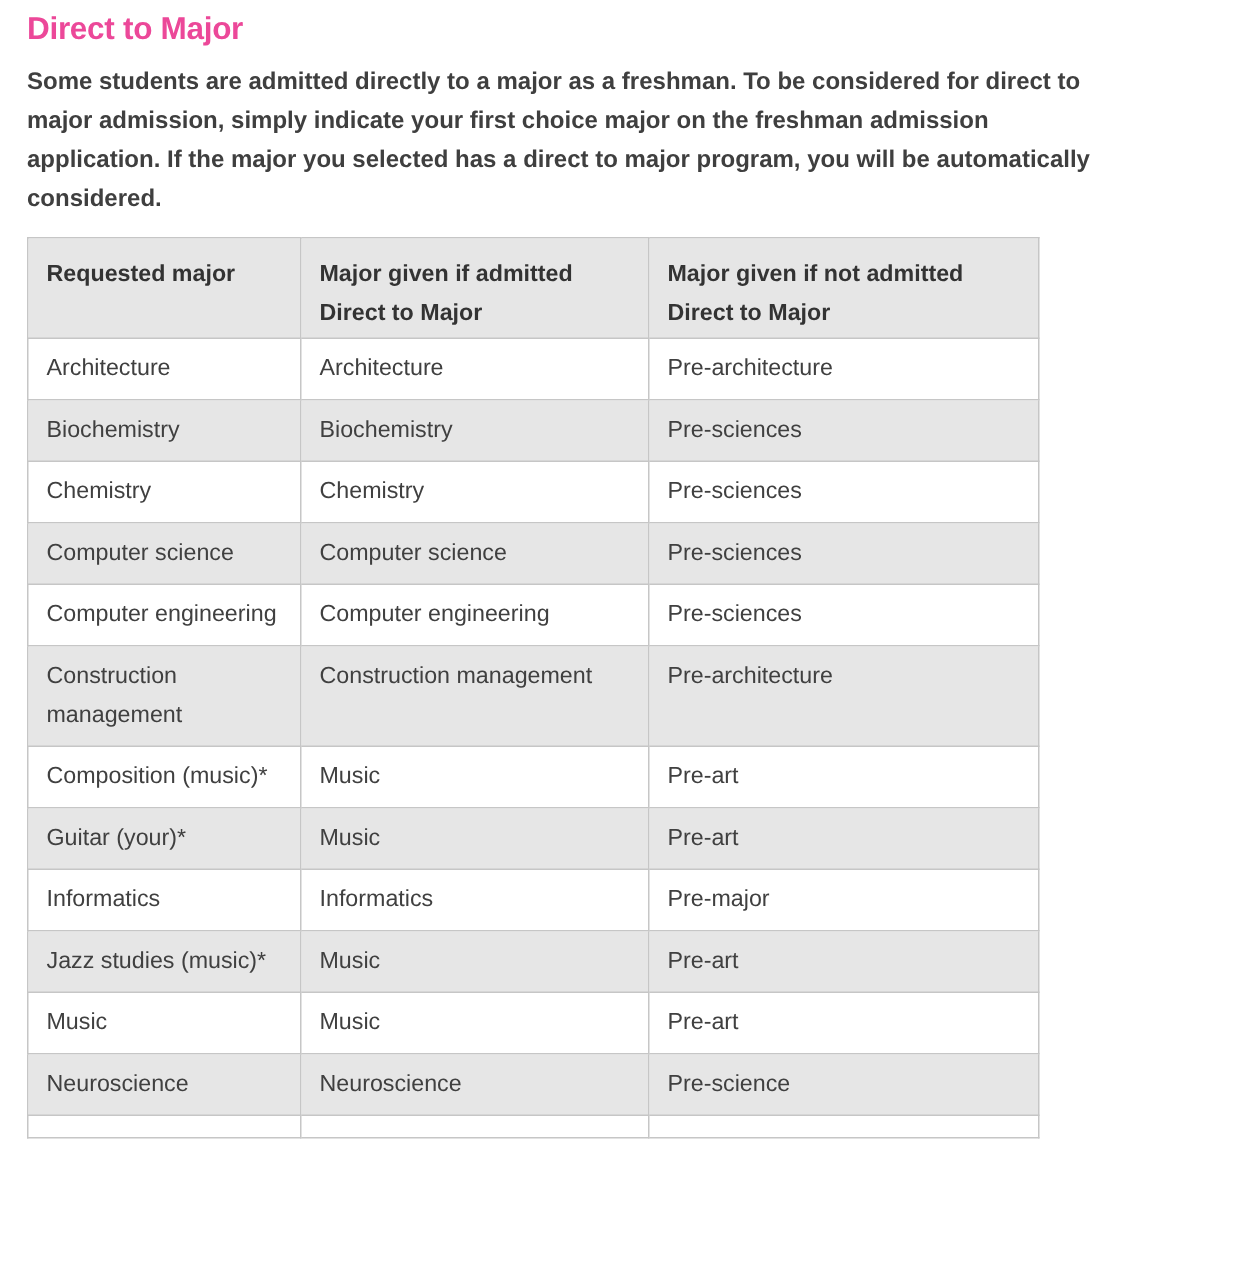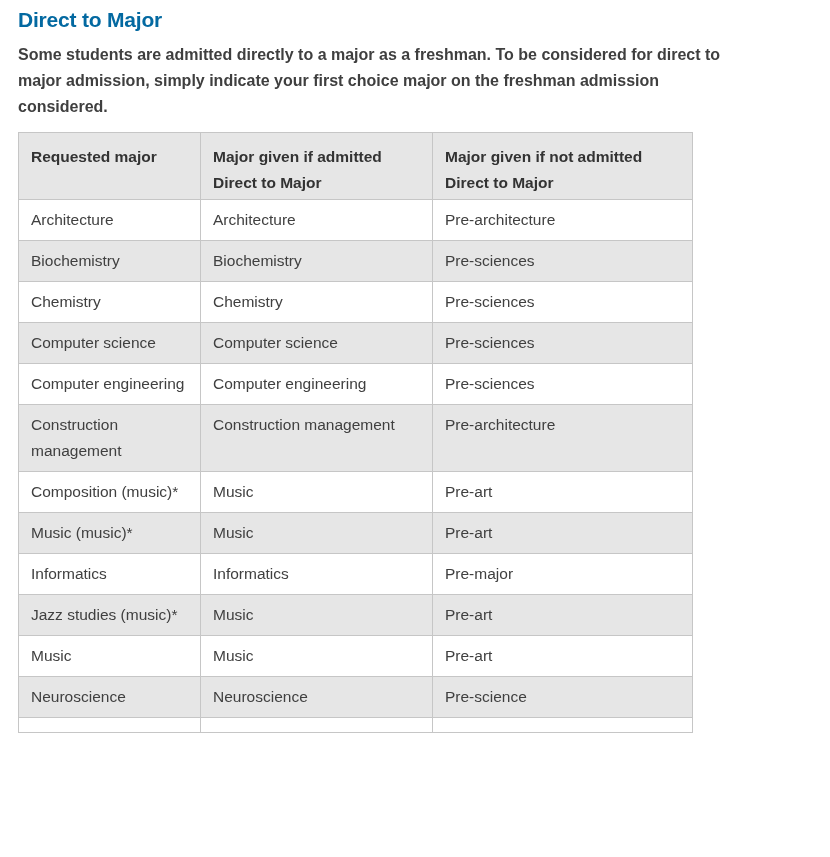--- a/index.html
+++ b/index.html
@@ -16,21 +16,21 @@
   }
   .page {
     padding: 8px 18px 0 18px;
   }
   h1.page-title {
     margin: 0 0 11px 0;
     font-size: 21px;
     line-height: 23px;
     font-weight: 700;
     letter-spacing: -0.2px;
-    color: #0369a1;
+    color: #ec4899;
   }
   .intro {
     margin: 0 0 12px 0;
     font-size: 16px;
     line-height: 26px;
     color: #3f3f3f;
     max-width: 690px;
   }
   .intro .line {
     display: block;
@@ -77,20 +77,21 @@
 </head>
 <body>
 
 <div class="page">
 
   <h1 class="page-title">Direct to Major</h1>
 
   <p class="intro">
       <span class="line">Some students are admitted directly to a major as a freshman. To be considered for direct to</span>
       <span class="line">major admission, simply indicate your first choice major on the freshman admission</span>
+      <span class="line">application. If the major you selected has a direct to major program, you will be automatically</span>
       <span class="line">considered.</span>
     </p>
 
   <table class="majors-table">
     <colgroup>
       <col class="c1">
       <col class="c2">
       <col class="c3">
     </colgroup>
     <thead>
@@ -130,21 +131,21 @@
           <td>Construction management</td>
           <td>Construction management</td>
           <td>Pre-architecture</td>
         </tr>
         <tr>
           <td>Composition (music)*</td>
           <td>Music</td>
           <td>Pre-art</td>
         </tr>
         <tr>
-          <td>Music (music)*</td>
+          <td>Guitar (your)*</td>
           <td>Music</td>
           <td>Pre-art</td>
         </tr>
         <tr>
           <td>Informatics</td>
           <td>Informatics</td>
           <td>Pre-major</td>
         </tr>
         <tr>
           <td>Jazz studies (music)*</td>

